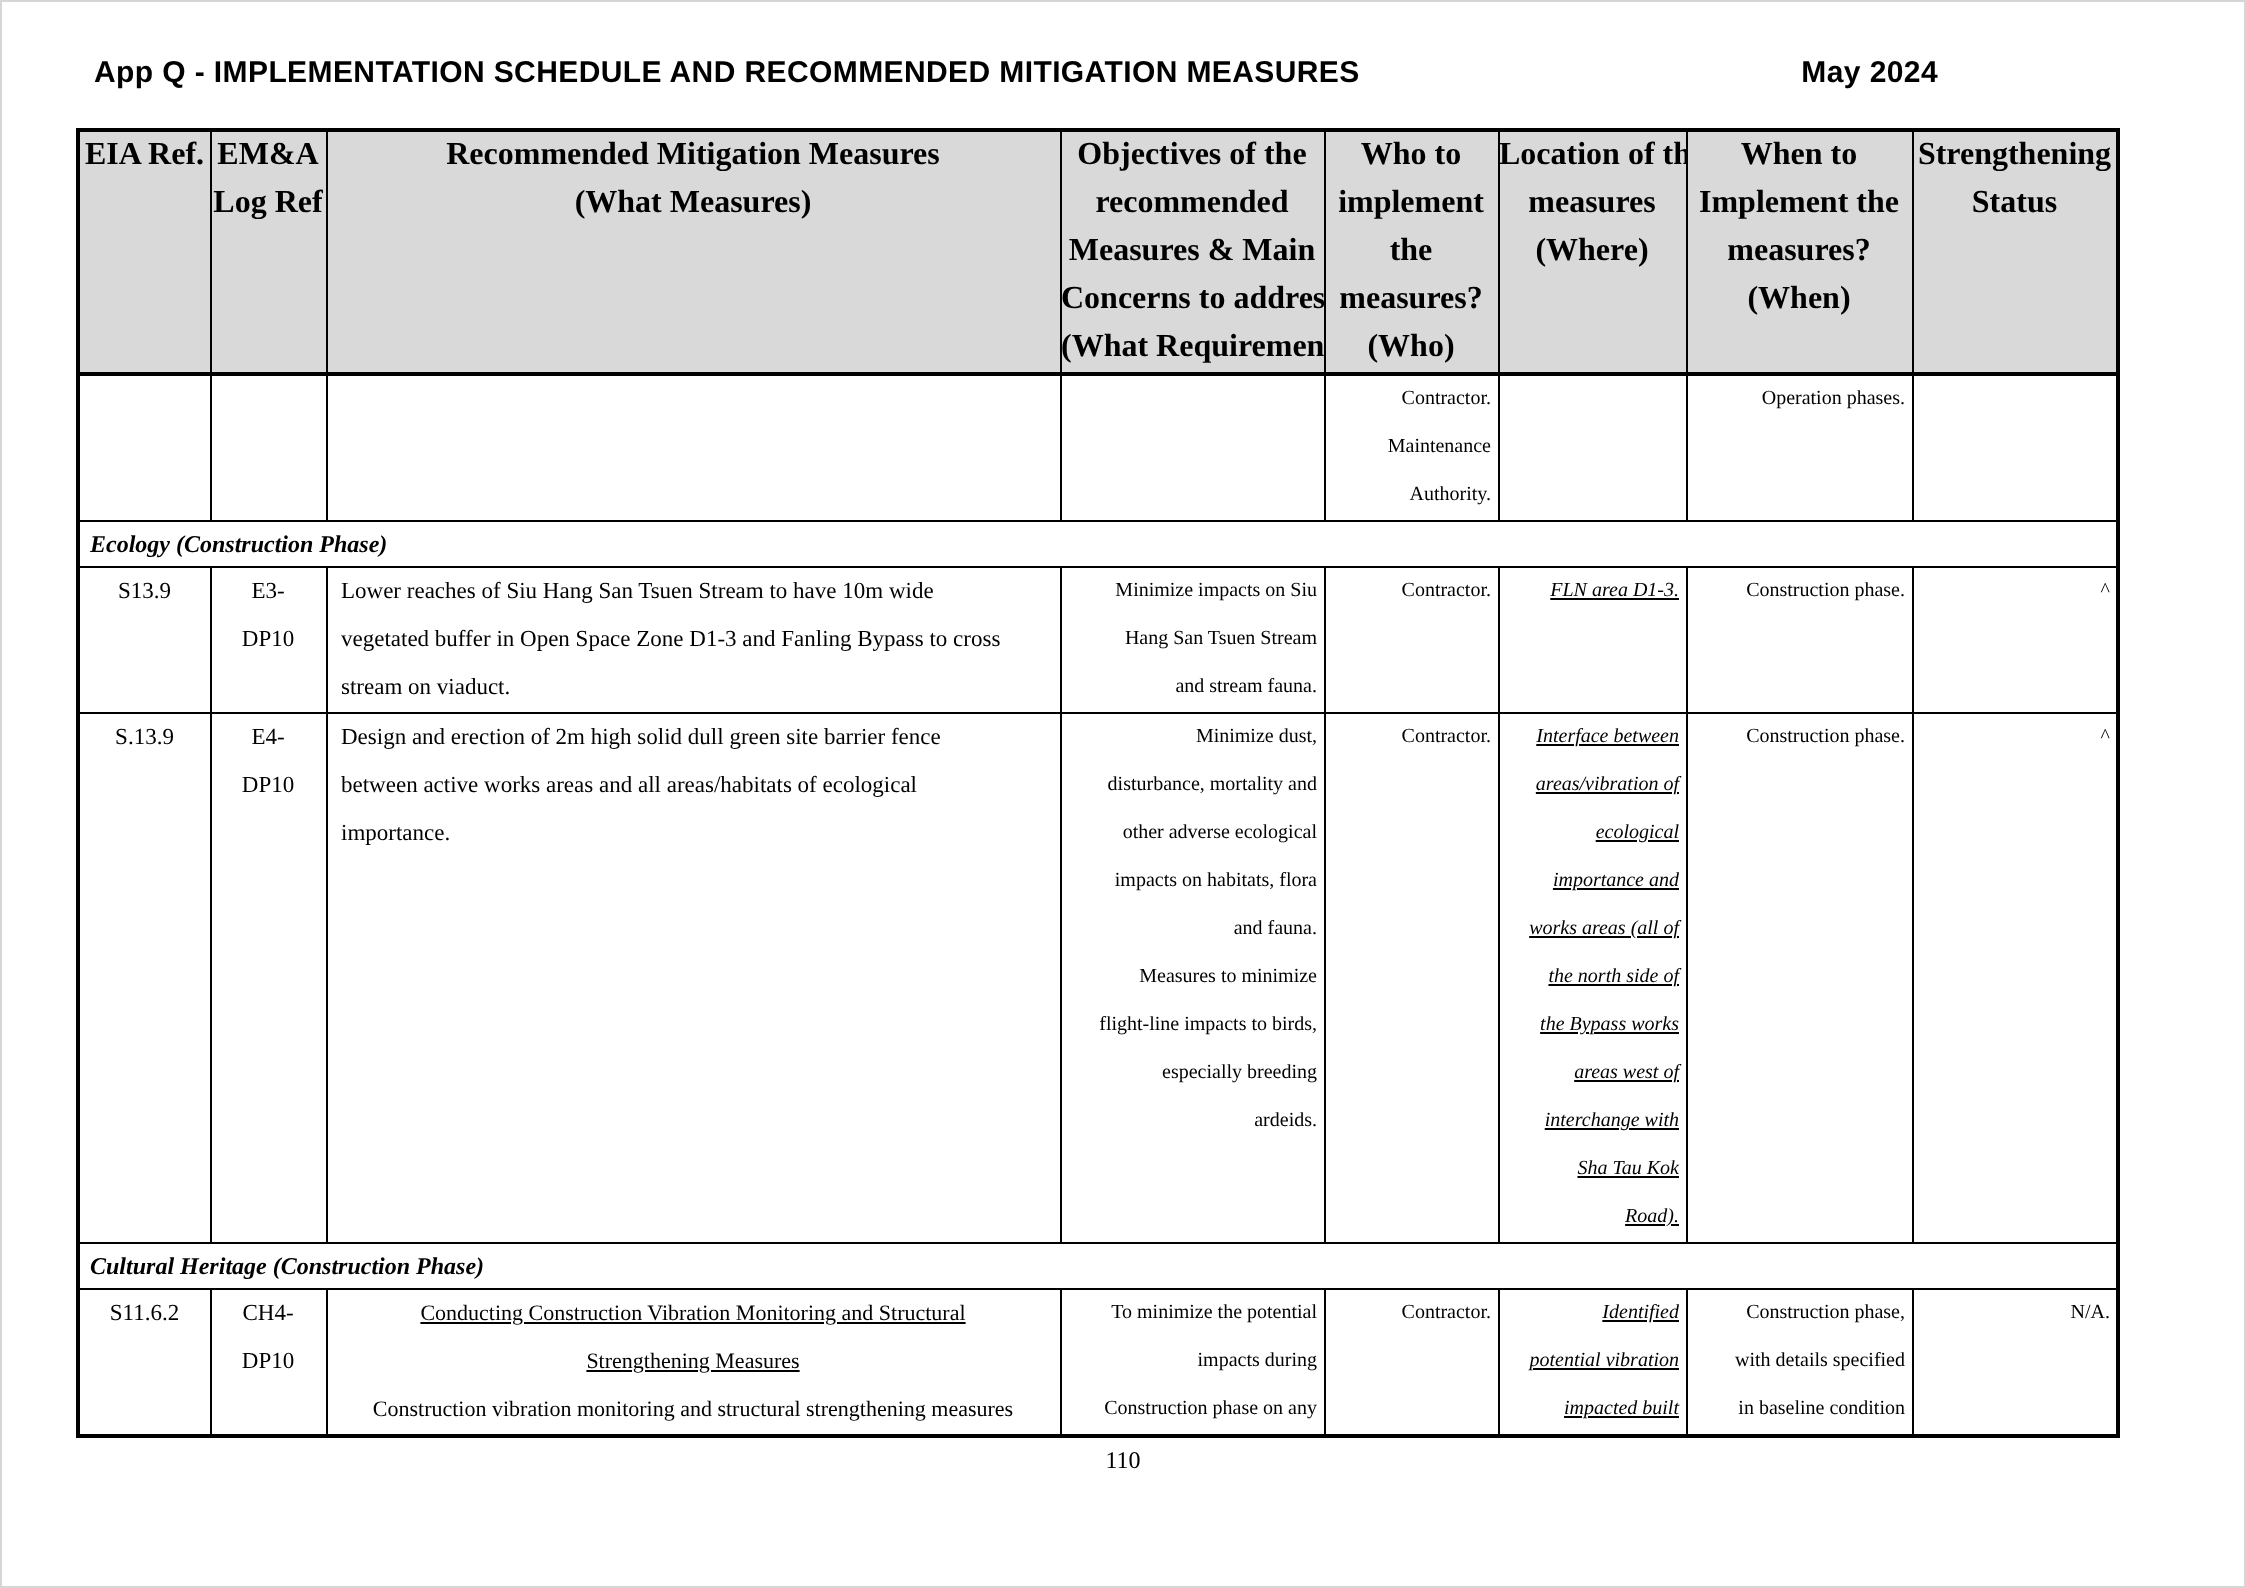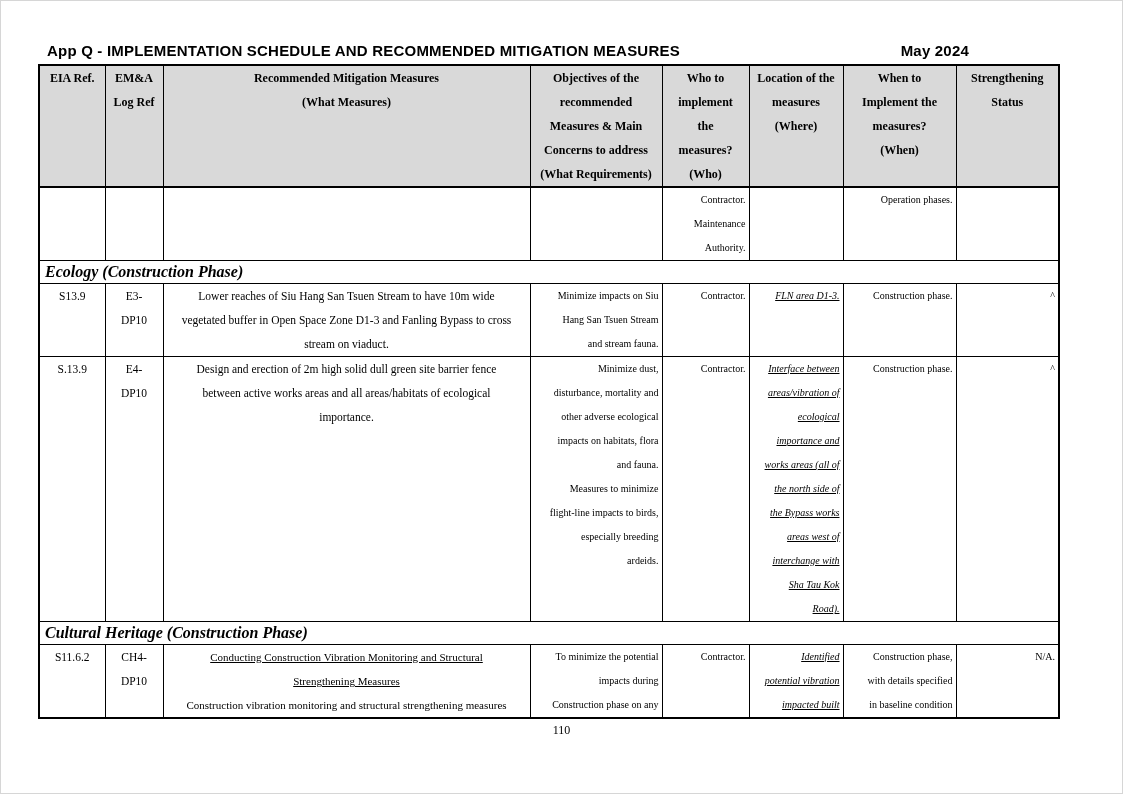--- a/index.html
+++ b/index.html
@@ -7,21 +7,21 @@
     position:relative;
     width:1123px;height:794px;
     background:#ffffff;
     box-sizing:border-box;
     border:1px solid #d6d6d6;
     font-family:"Liberation Serif", serif;
     color:#000;
     overflow:hidden;
   }
   .doc-header{
-    position:absolute;left:46px;right:153px;top:41px;
+    position:absolute;left:46px;right:153px;top:27px;
     display:flex;justify-content:space-between;align-items:baseline;
     font-family:"Liberation Sans", sans-serif;
     font-weight:bold;font-size:15px;letter-spacing:0.2px;
     white-space:nowrap;
   }
   table.impl{
     position:absolute;left:37px;top:63px;
     width:1020px;
     border-collapse:collapse;table-layout:fixed;
     border:2px solid #000;
@@ -37,34 +37,34 @@
     white-space:pre;
     line-height:24px;
     overflow:hidden;
   }
   
   tr.hdr td{
     background:#d9d9d9;
     height:120px;
     border-bottom:2px solid #000;
   }
-  tr.hdr .cell{font-weight:bold;font-size:12px;text-align:center;}
+  tr.hdr .cell{font-weight:bold;font-size:16px;text-align:center;}
   
   tr.r-carry td{height:72px;}
   tr.r-std td{height:72px;}
   tr.r-tall td{height:264px;}
   tr.sect td{height:22px;}
   tr.sect .cell{
-    font-weight:bold;font-style:italic;font-size:16px;
+    font-weight:bold;font-style:italic;font-size:12px;
     line-height:22px;padding:0 5px;text-align:left;
   }
   .c{text-align:right;}
   .sm{font-size:10px;padding:0 3px;}
   .ref{font-size:11.5px;padding:0 7px;text-align:center;}
-  .meas{font-size:11.5px;padding:0 7px;text-align:center;}
+  .meas{font-size:11.5px;padding:0 7px;text-align:left;}
   .meas2{font-size:11px;padding:0 7px;text-align:center;}
   .loc{font-style:italic;text-decoration:underline;}
   .u{text-decoration:underline;}
   .page-footer{
     position:absolute;left:0;right:0;top:722px;
     text-align:center;font-size:12px;
   }
 </style>
 </head>
 <body>

